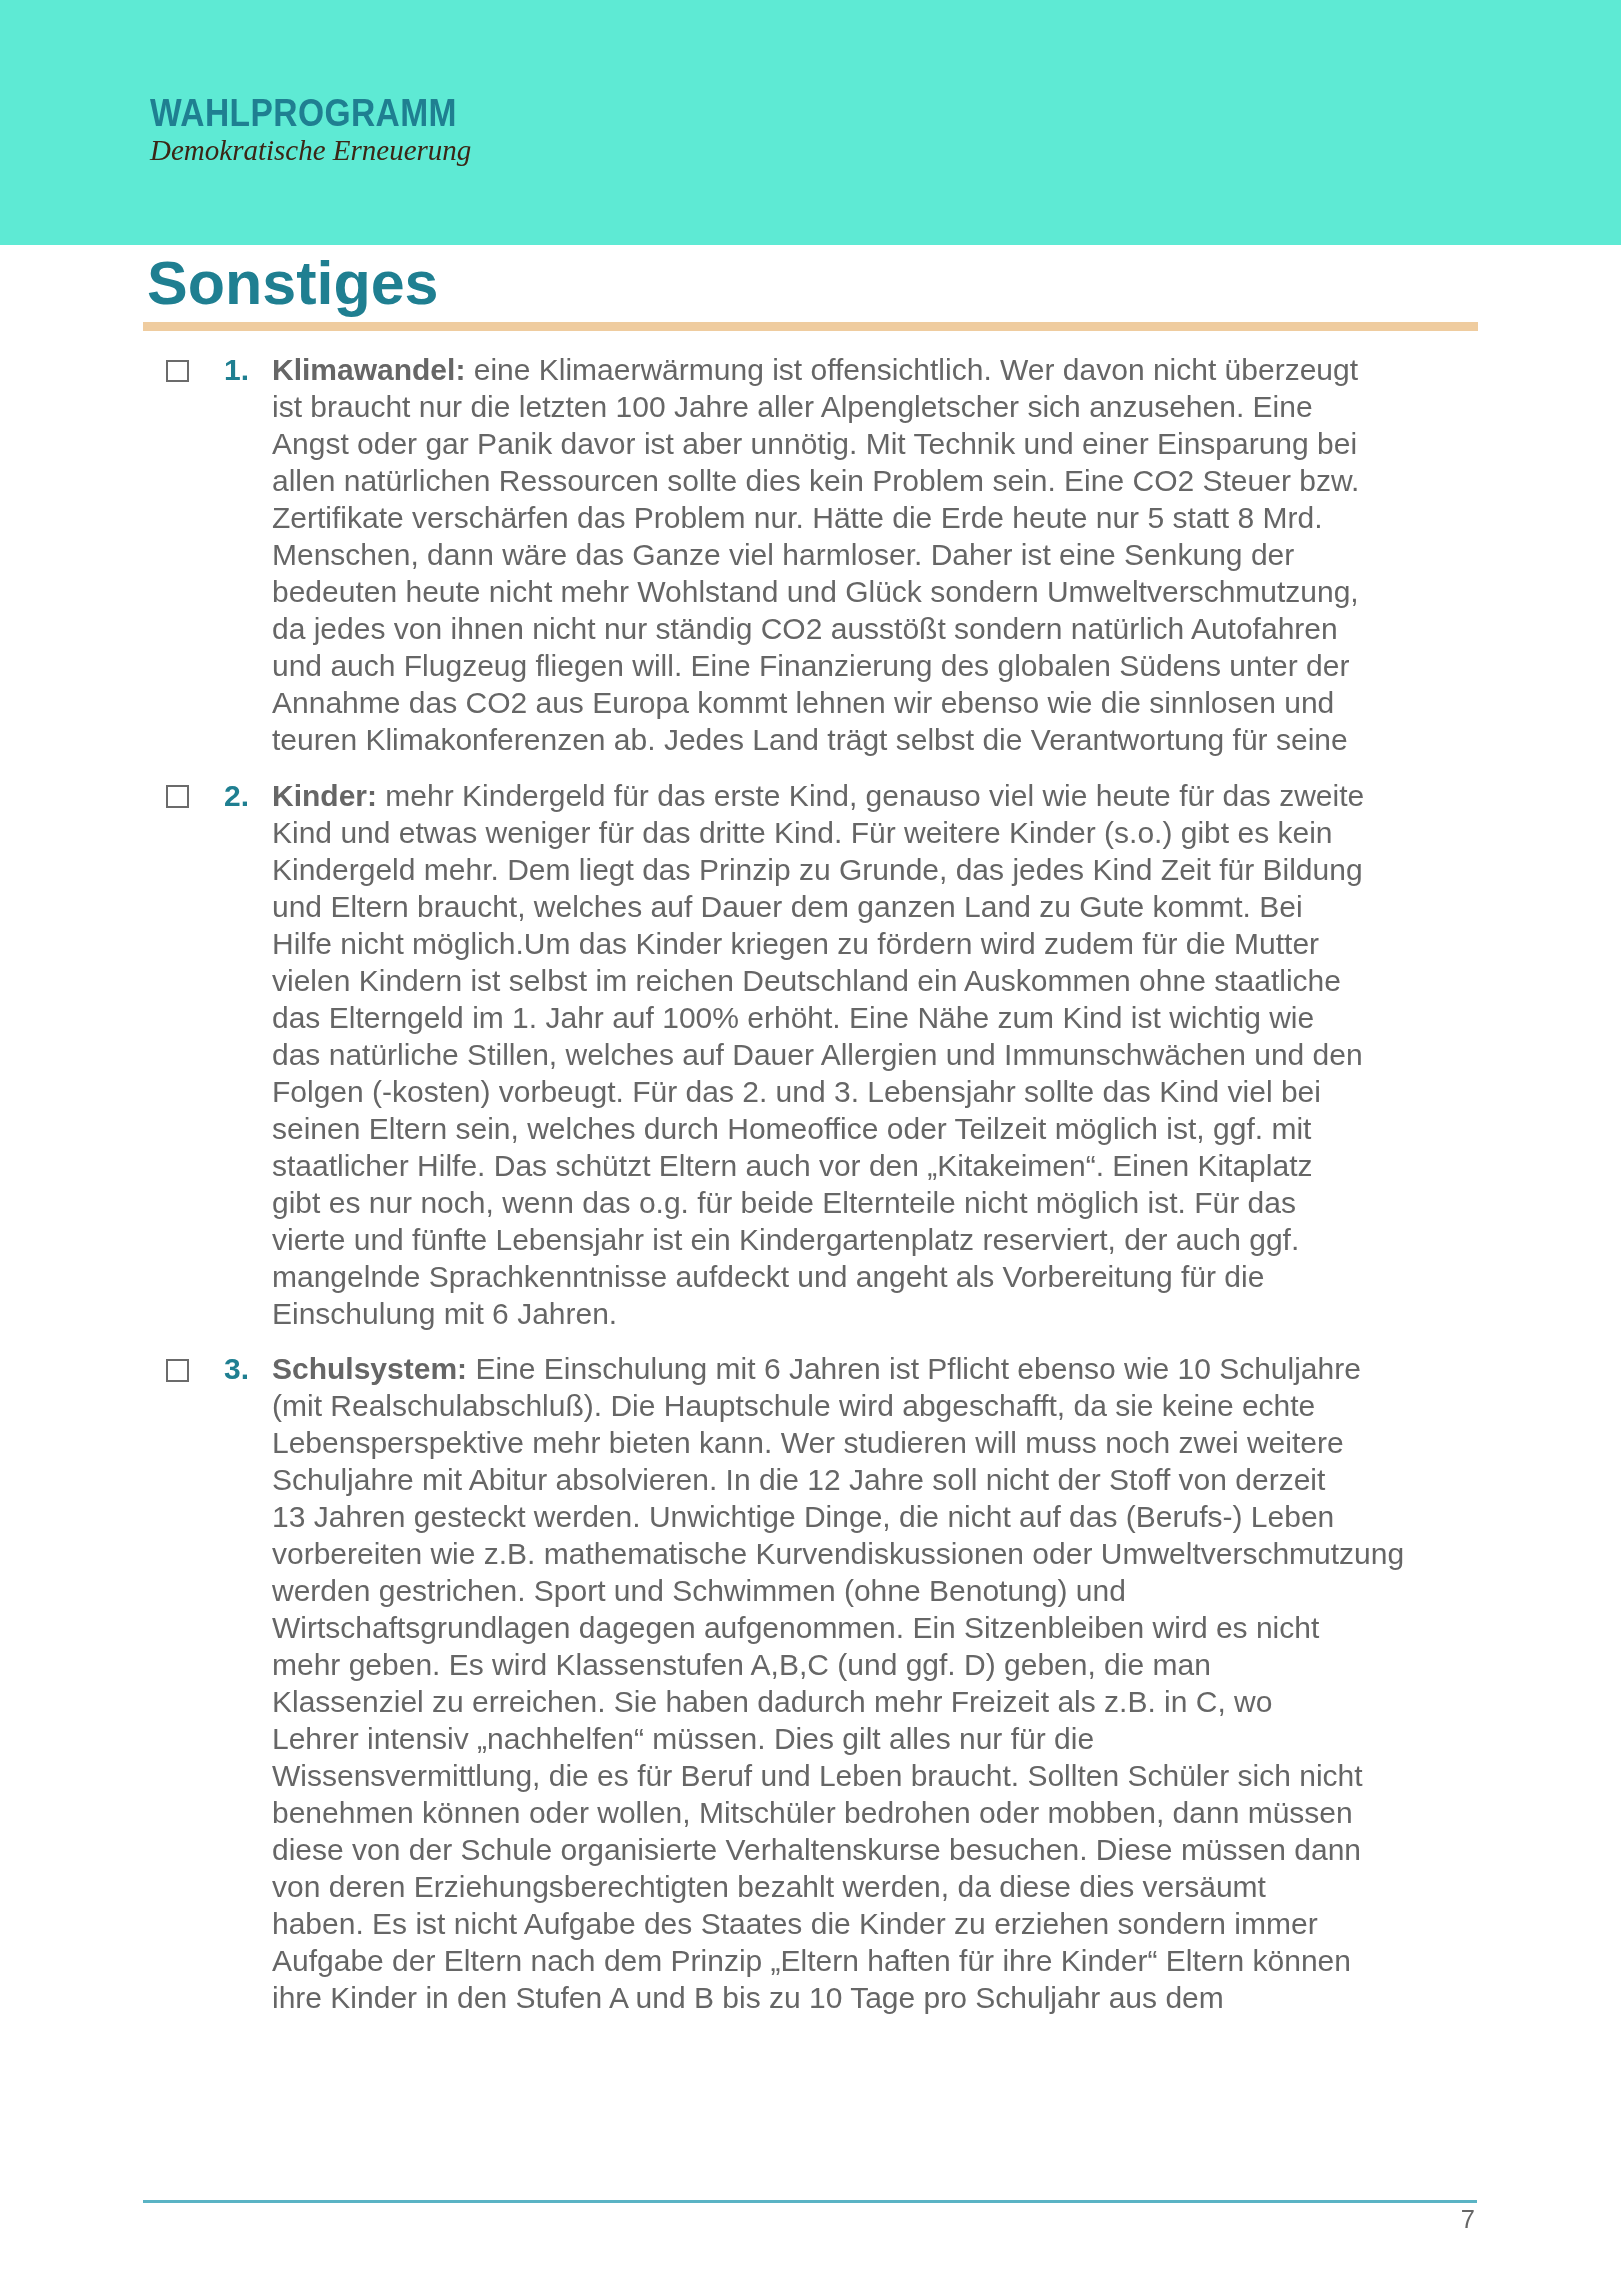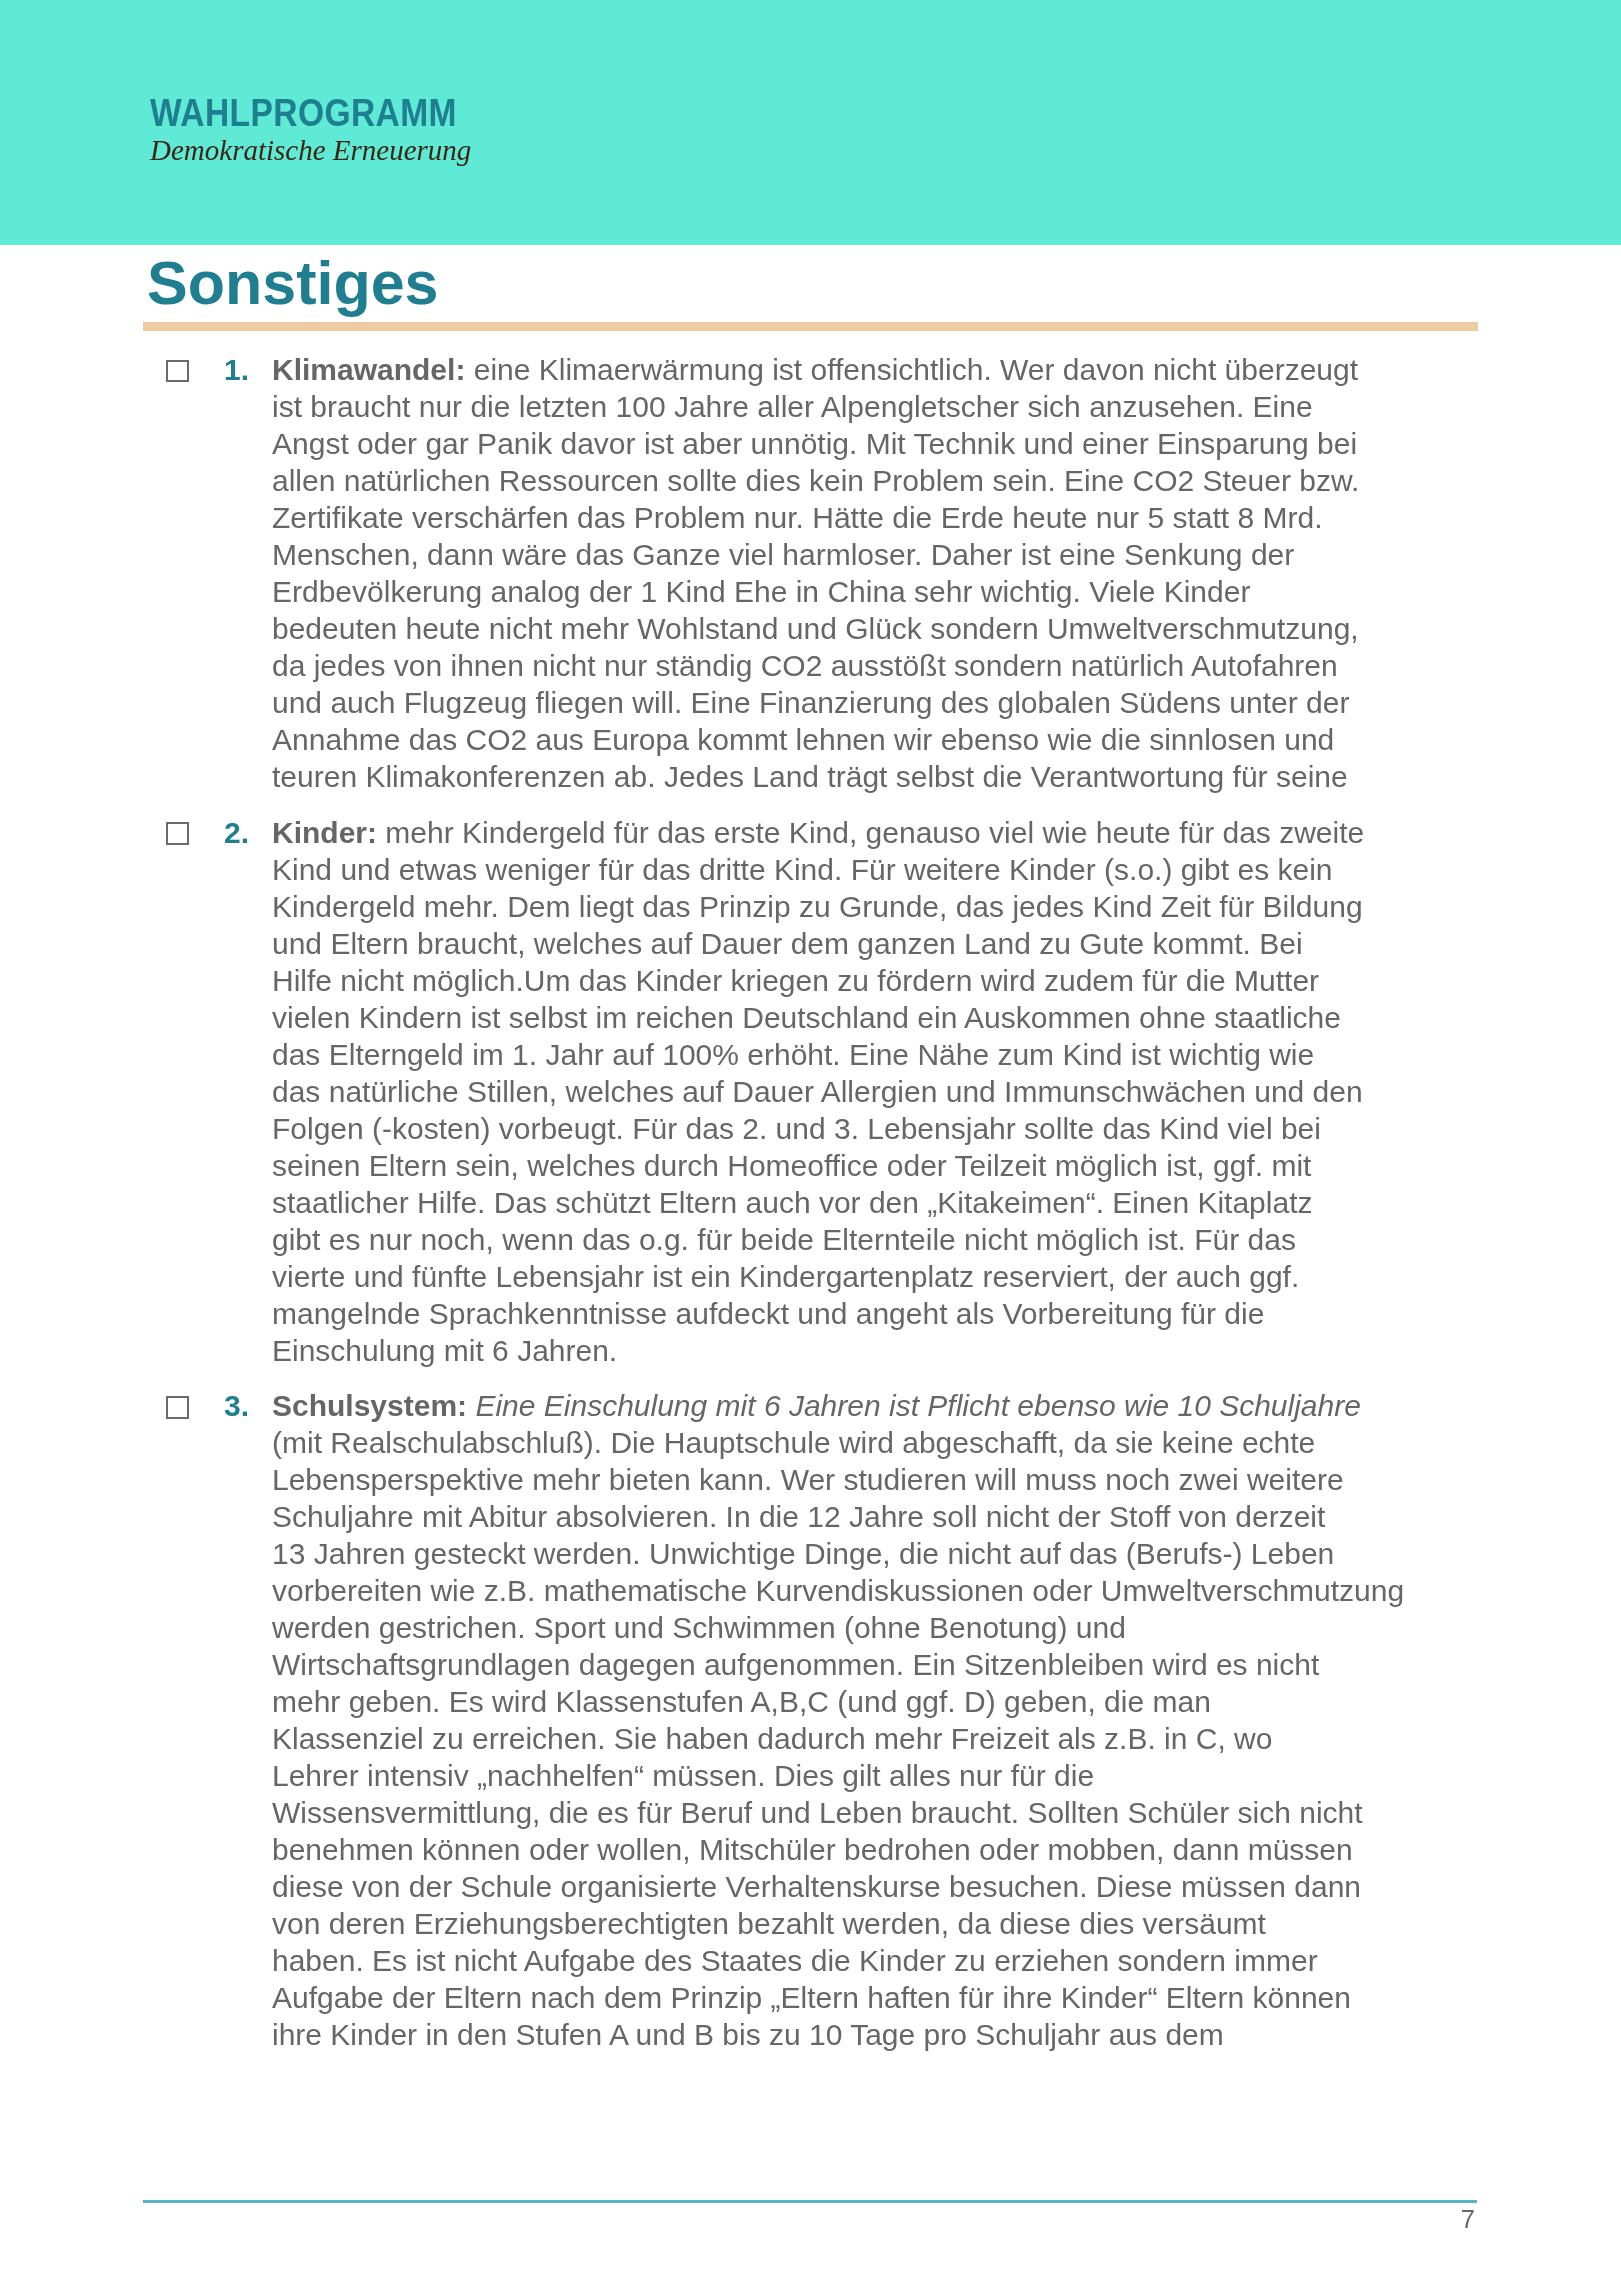--- a/index.html
+++ b/index.html
@@ -78,21 +78,20 @@
   <div class="item">
     <span class="item-checkbox"></span>
     <span class="item-number">1.</span>
     <div class="item-body">
       <span class="item-line"><span class="item-heading">Klimawandel:</span><span style="white-space: pre;"> eine Klimaerwärmung ist offensichtlich. Wer davon nicht überzeugt</span></span>
       <span class="item-line">ist braucht nur die letzten 100 Jahre aller Alpengletscher sich anzusehen. Eine</span>
       <span class="item-line">Angst oder gar Panik davor ist aber unnötig. Mit Technik und einer Einsparung bei</span>
       <span class="item-line">allen natürlichen Ressourcen sollte dies kein Problem sein. Eine CO2 Steuer bzw.</span>
       <span class="item-line">Zertifikate verschärfen das Problem nur. Hätte die Erde heute nur 5 statt 8 Mrd.</span>
       <span class="item-line">Menschen, dann wäre das Ganze viel harmloser. Daher ist eine Senkung der</span>
-      <span class="item-line">Erdbevölkerung analog der 1 Kind Ehe in China sehr wichtig. Viele Kinder</span>
       <span class="item-line">bedeuten heute nicht mehr Wohlstand und Glück sondern Umweltverschmutzung,</span>
       <span class="item-line">da jedes von ihnen nicht nur ständig CO2 ausstößt sondern natürlich Autofahren</span>
       <span class="item-line">und auch Flugzeug fliegen will. Eine Finanzierung des globalen Südens unter der</span>
       <span class="item-line">Annahme das CO2 aus Europa kommt lehnen wir ebenso wie die sinnlosen und</span>
       <span class="item-line">teuren Klimakonferenzen ab. Jedes Land trägt selbst die Verantwortung für seine</span>
     </div>
   </div>
 
   <div class="item">
     <span class="item-checkbox"></span>
@@ -113,21 +112,21 @@
       <span class="item-line">vierte und fünfte Lebensjahr ist ein Kindergartenplatz reserviert, der auch ggf.</span>
       <span class="item-line">mangelnde Sprachkenntnisse aufdeckt und angeht als Vorbereitung für die</span>
       <span class="item-line">Einschulung mit 6 Jahren.</span>
     </div>
   </div>
 
   <div class="item">
     <span class="item-checkbox"></span>
     <span class="item-number">3.</span>
     <div class="item-body">
-      <span class="item-line"><span class="item-heading">Schulsystem:</span><span style="white-space: pre; font-style: italic;"> Eine Einschulung mit 6 Jahren ist Pflicht ebenso wie 10 Schuljahre</span></span>
+      <span class="item-line"><span class="item-heading">Schulsystem:</span><span style="white-space: pre;"> Eine Einschulung mit 6 Jahren ist Pflicht ebenso wie 10 Schuljahre</span></span>
       <span class="item-line">(mit Realschulabschluß). Die Hauptschule wird abgeschafft, da sie keine echte</span>
       <span class="item-line">Lebensperspektive mehr bieten kann. Wer studieren will muss noch zwei weitere</span>
       <span class="item-line">Schuljahre mit Abitur absolvieren. In die 12 Jahre soll nicht der Stoff von derzeit</span>
       <span class="item-line">13 Jahren gesteckt werden. Unwichtige Dinge, die nicht auf das (Berufs-) Leben</span>
       <span class="item-line">vorbereiten wie z.B. mathematische Kurvendiskussionen oder Umweltverschmutzung</span>
       <span class="item-line">werden gestrichen. Sport und Schwimmen (ohne Benotung) und</span>
       <span class="item-line">Wirtschaftsgrundlagen dagegen aufgenommen. Ein Sitzenbleiben wird es nicht</span>
       <span class="item-line">mehr geben. Es wird Klassenstufen A,B,C (und ggf. D) geben, die man</span>
       <span class="item-line">Klassenziel zu erreichen. Sie haben dadurch mehr Freizeit als z.B. in C, wo</span>
       <span class="item-line">Lehrer intensiv „nachhelfen“ müssen. Dies gilt alles nur für die</span>

